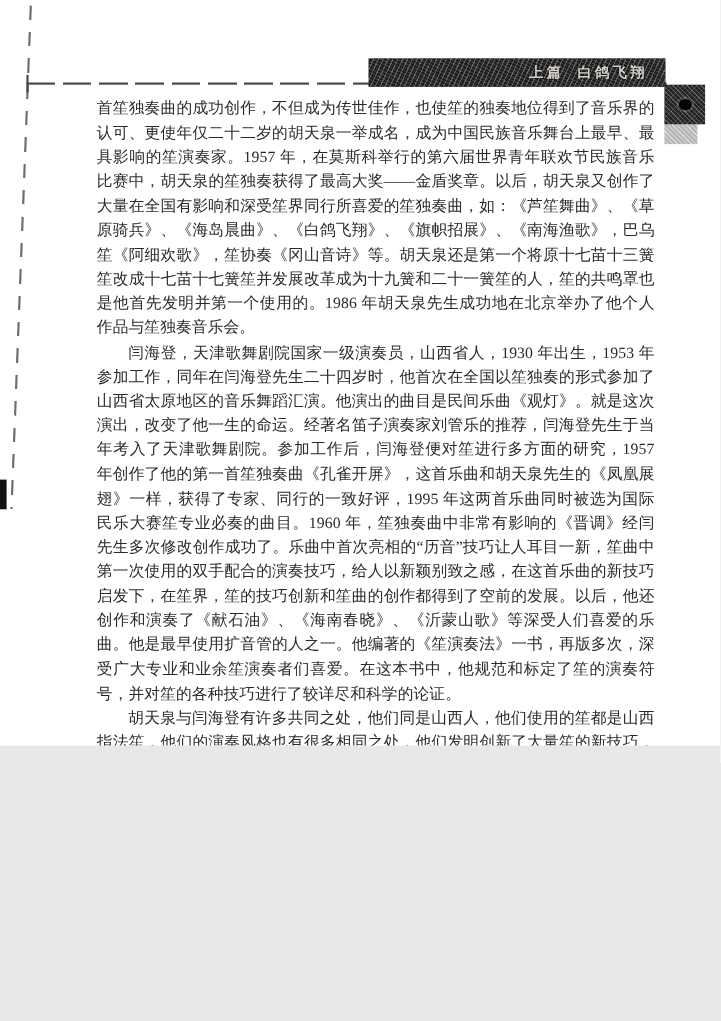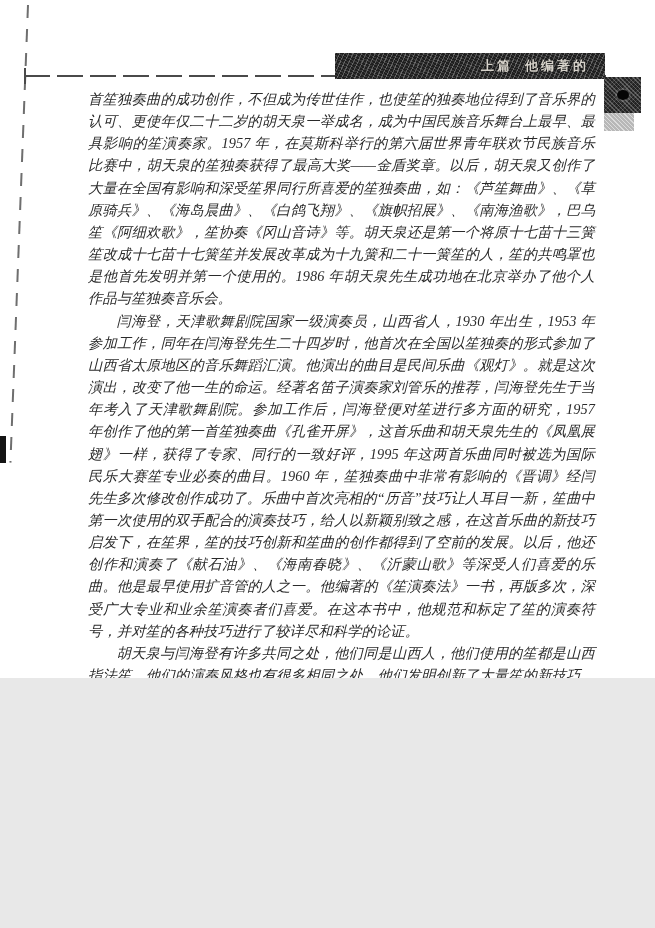--- a/index.html
+++ b/index.html
@@ -69,21 +69,21 @@
     background-image:repeating-linear-gradient(45deg, #333 0 2px, #999 2px 3px);
   }
 
   
   .text-block {
     position:absolute; left:88px; top:88px; width:507px;
     font-size:14.3px; line-height:22.15px; letter-spacing:.1px;
     color:#2a2a2a;
     text-align:justify; text-align-last:left;
   }
-  .text-block p { margin:0; padding:0;font-style:italic; }
+  .text-block p { margin:0; padding:0; }
   .text-block p.indent { text-indent:2em; }
 
   
   .watermark {
     position:absolute; left:494px; top:900px;
     font-size:15px; letter-spacing:1px; white-space:nowrap;
     font-family:"Liberation Sans","DejaVu Sans",sans-serif;
   }
   .wm-name { color:#9a8a80; }
   .wm-domain { color:#dd6a2c; margin-left:5px; }
@@ -94,21 +94,21 @@
 <div class="page">
 
   <div class="binding-line"></div>
   <div class="binding-tab"></div>
 
   <div class="rule"></div>
   <div class="rule-tick"></div>
 
   <div class="band">
     <span>上篇</span>
-    <span>他编著的</span>
+    <span>白鸽飞翔</span>
   </div>
 
   <div class="badge">
     <span class="badge-dot"></span>
   </div>
   <div class="badge-tail"></div>
 
   <main class="text-block">
     <p>首笙独奏曲的成功创作，不但成为传世佳作，也使笙的独奏地位得到了音乐界的认可、更使年仅二十二岁的胡天泉一举成名，成为中国民族音乐舞台上最早、最具影响的笙演奏家。1957 年，在莫斯科举行的第六届世界青年联欢节民族音乐比赛中，胡天泉的笙独奏获得了最高大奖——金盾奖章。以后，胡天泉又创作了大量在全国有影响和深受笙界同行所喜爱的笙独奏曲，如：《芦笙舞曲》、《草原骑兵》、《海岛晨曲》、《白鸽飞翔》、《旗帜招展》、《南海渔歌》，巴乌笙《阿细欢歌》，笙协奏《冈山音诗》等。胡天泉还是第一个将原十七苗十三簧笙改成十七苗十七簧笙并发展改革成为十九簧和二十一簧笙的人，笙的共鸣罩也是他首先发明并第一个使用的。1986 年胡天泉先生成功地在北京举办了他个人作品与笙独奏音乐会。</p>
     <p class="indent">闫海登，天津歌舞剧院国家一级演奏员，山西省人，1930 年出生，1953 年参加工作，同年在闫海登先生二十四岁时，他首次在全国以笙独奏的形式参加了山西省太原地区的音乐舞蹈汇演。他演出的曲目是民间乐曲《观灯》。就是这次演出，改变了他一生的命运。经著名笛子演奏家刘管乐的推荐，闫海登先生于当年考入了天津歌舞剧院。参加工作后，闫海登便对笙进行多方面的研究，1957 年创作了他的第一首笙独奏曲《孔雀开屏》，这首乐曲和胡天泉先生的《凤凰展翅》一样，获得了专家、同行的一致好评，1995 年这两首乐曲同时被选为国际民乐大赛笙专业必奏的曲目。1960 年，笙独奏曲中非常有影响的《晋调》经闫先生多次修改创作成功了。乐曲中首次亮相的“历音”技巧让人耳目一新，笙曲中第一次使用的双手配合的演奏技巧，给人以新颖别致之感，在这首乐曲的新技巧启发下，在笙界，笙的技巧创新和笙曲的创作都得到了空前的发展。以后，他还创作和演奏了《献石油》、《海南春晓》、《沂蒙山歌》等深受人们喜爱的乐曲。他是最早使用扩音管的人之一。他编著的《笙演奏法》一书，再版多次，深受广大专业和业余笙演奏者们喜爱。在这本书中，他规范和标定了笙的演奏符号，并对笙的各种技巧进行了较详尽和科学的论证。</p>

